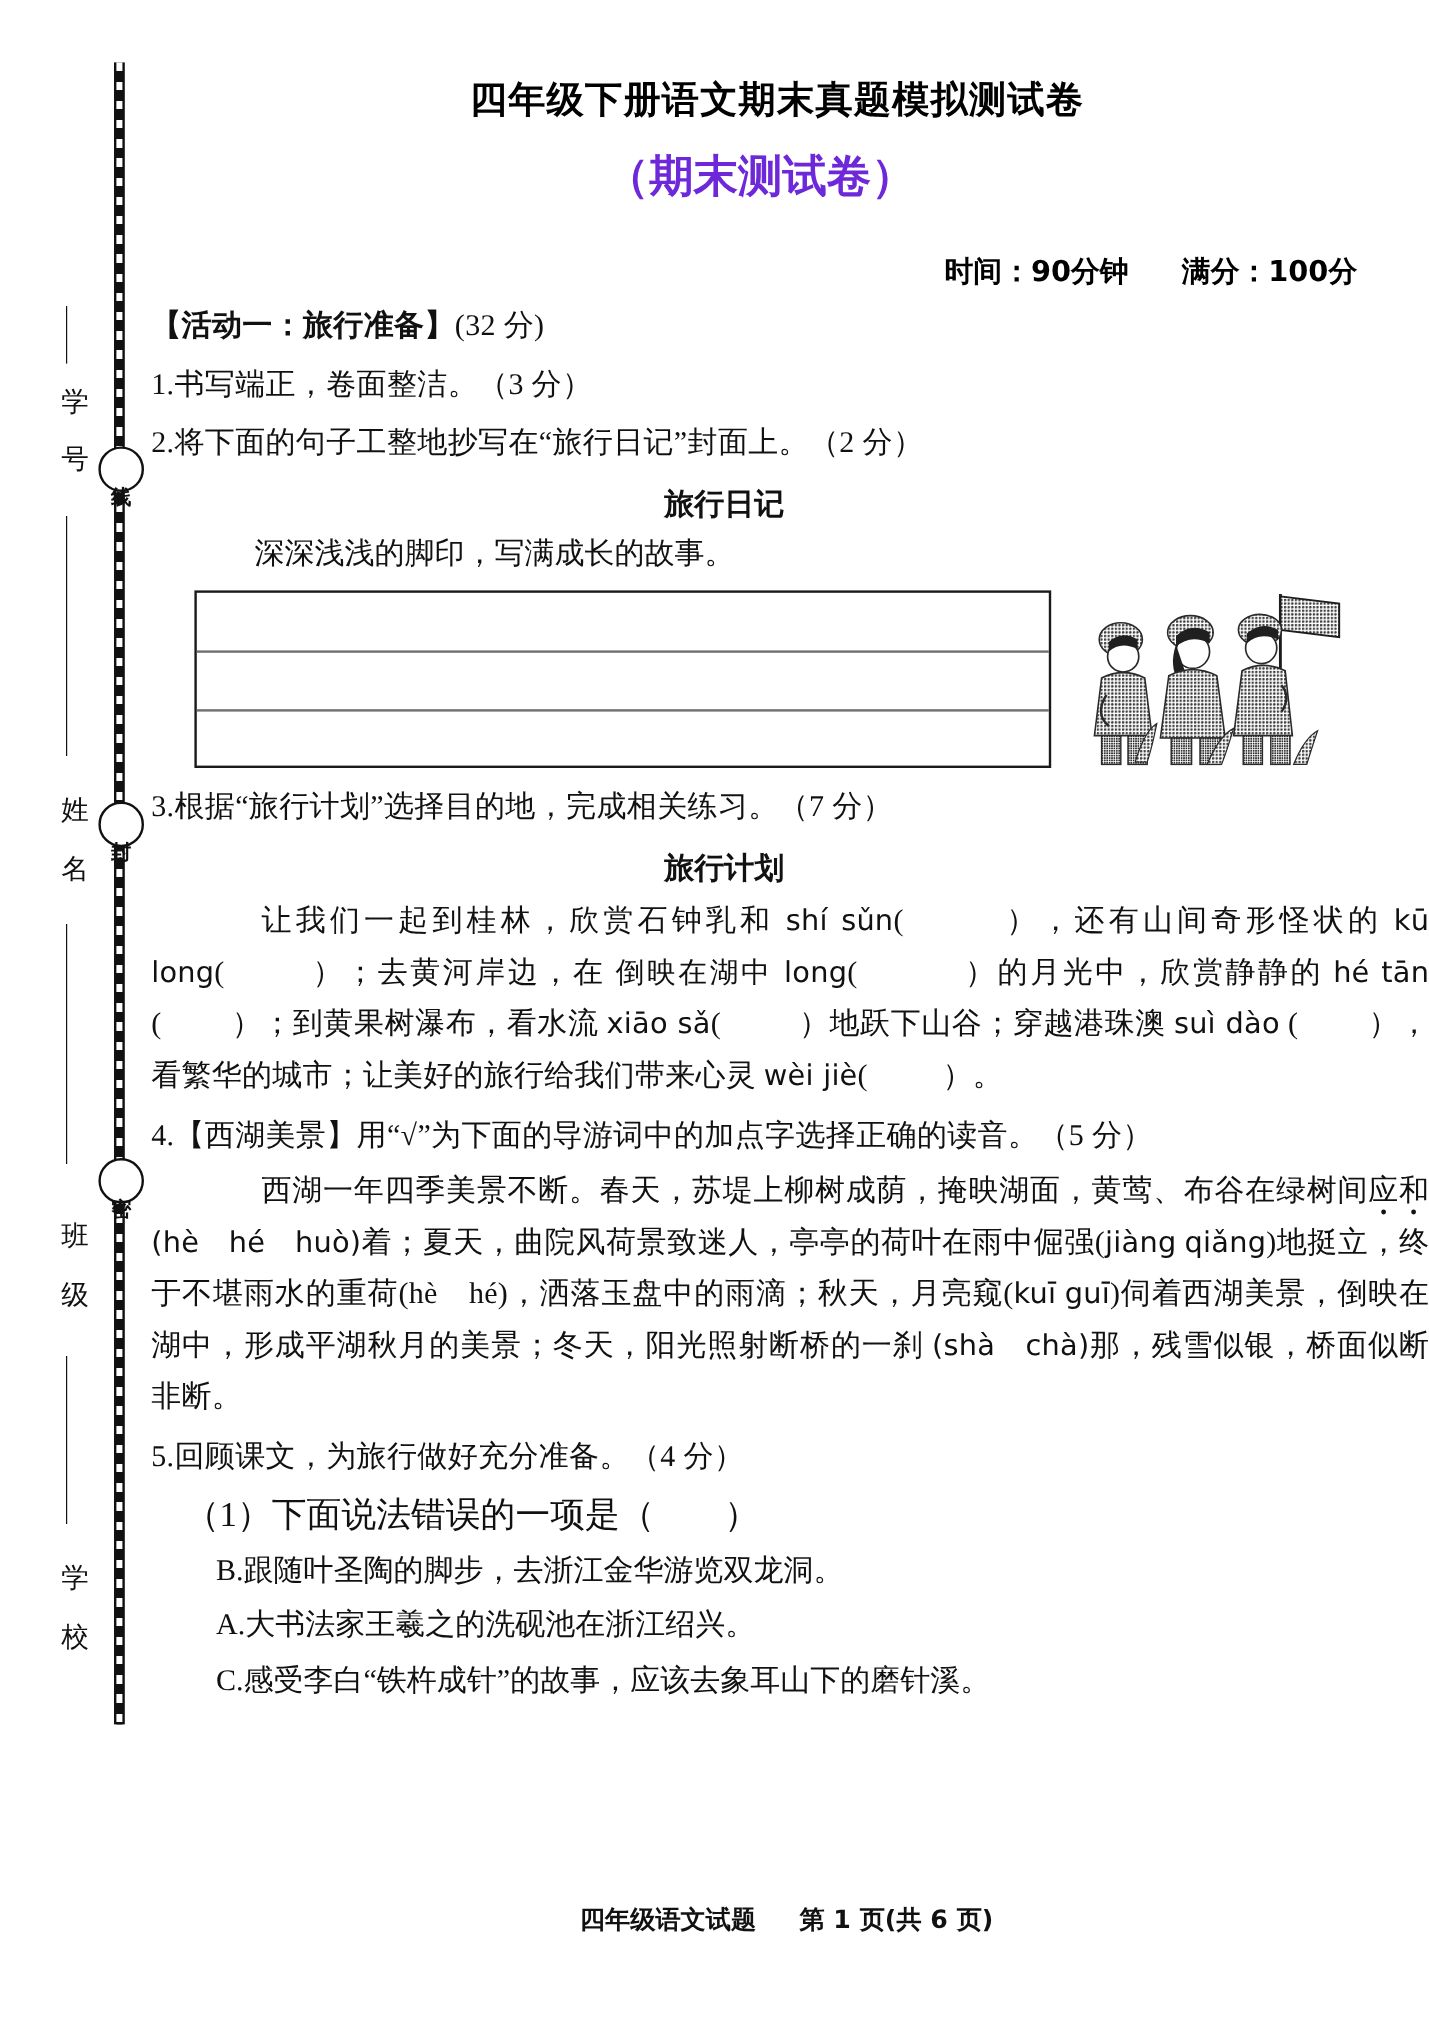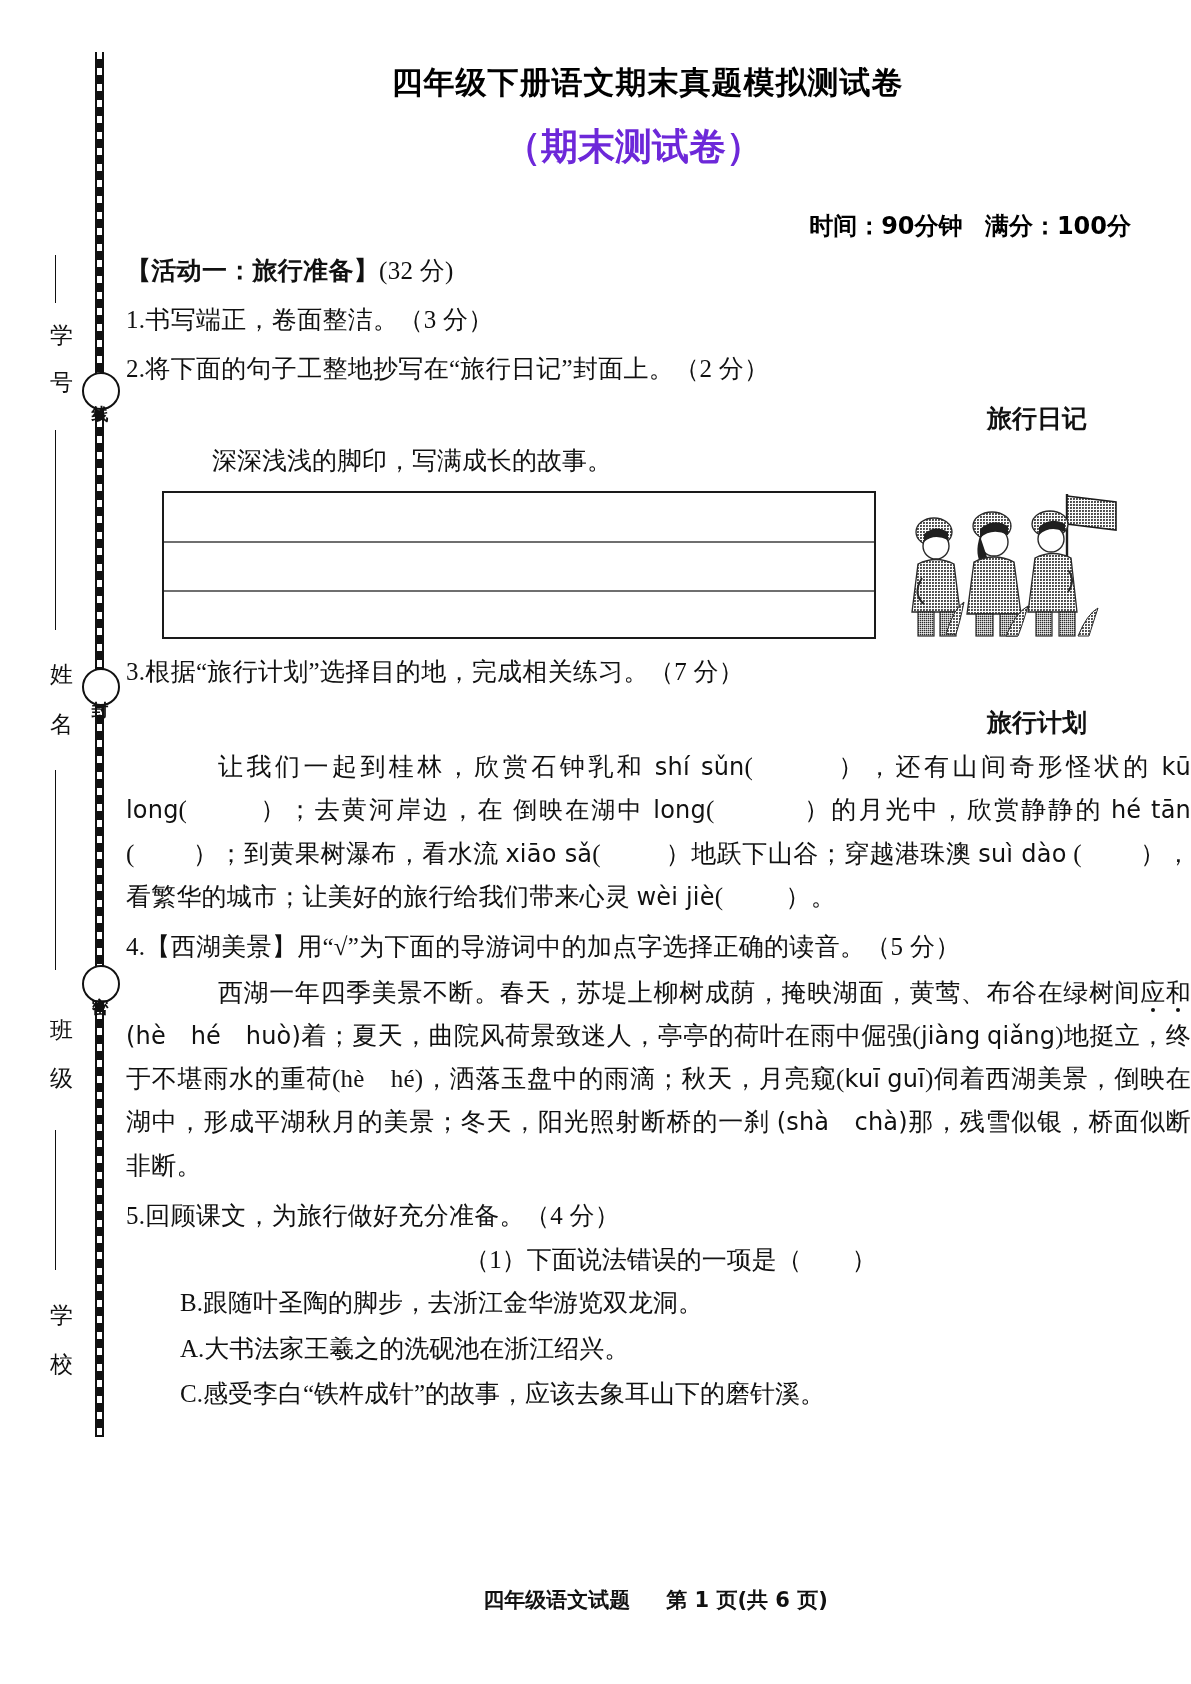--- a/index.html
+++ b/index.html
@@ -70,21 +70,21 @@
     padding-right:44px;
   }
   .meta-line{
     margin:38px 60px 0 0;
     text-align:right;
     font-family:"DejaVu Sans","Liberation Sans",sans-serif;
     font-size:24px;
     font-weight:700;
     color:#000;
   }
-  .meta-line span{margin-left:14px;text-align:right;}
+  .meta-line span{margin-left:36px;text-align:right;}
 
   
   table.score{
     margin:18px 0 0 20px;
     width:880px;
     border-collapse:collapse;
     table-layout:fixed;
   }
   table.score td{
     border:1.6px solid #2b2b2b;
@@ -107,21 +107,21 @@
     font-size:25px;
     line-height:1.55;
     color:#111;
     letter-spacing:0.3px;
   }
   .q.bold-tag b{
     font-family:"DejaVu Sans","Liberation Sans",sans-serif;
     font-weight:700;
   }
   .center-ttl{
-    text-align:right;
+    text-align:center;
     font-family:"DejaVu Sans","Liberation Sans",sans-serif;
     font-weight:700;
     font-size:25px;
     margin:14px 16px 6px 0;
     padding-right:88px;
   }
   .indent-line{
     margin:4px 0 0 0;
     padding-left:92px;
     font-size:25px;
@@ -169,22 +169,21 @@
     width:4px;height:4px;border-radius:50%;background:#111;
   }
 
   .opt{
     margin:8px 0 0 60px;
     font-size:25px;
     line-height:1.5;
   }
   .sub-q{
     margin:8px 4px 0 34px;
-    font-size:25px;
-    text-align:center;
+    font-size:29px;
   }
 
   .footer{
     position:absolute;left:0;bottom:70px;width:1071px;
     text-align:center;
     font-family:"DejaVu Sans","Liberation Sans",sans-serif;
     font-size:21px;
     font-weight:700;
     color:#111;
     padding-right:60px;

